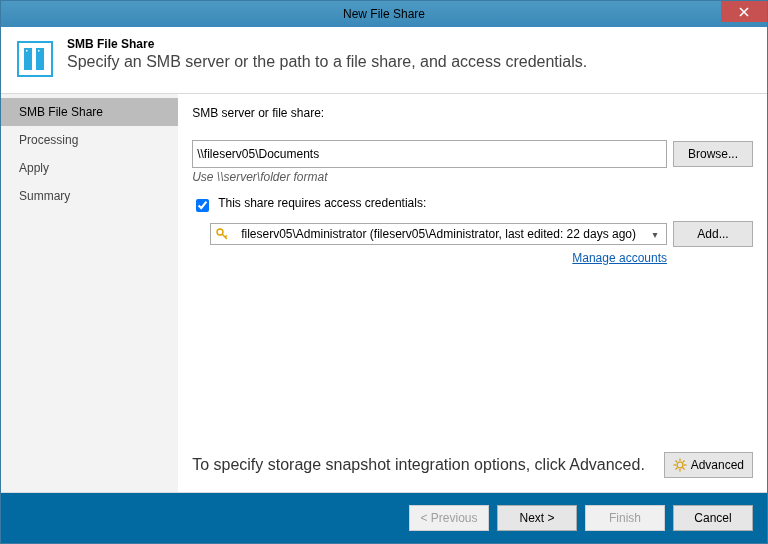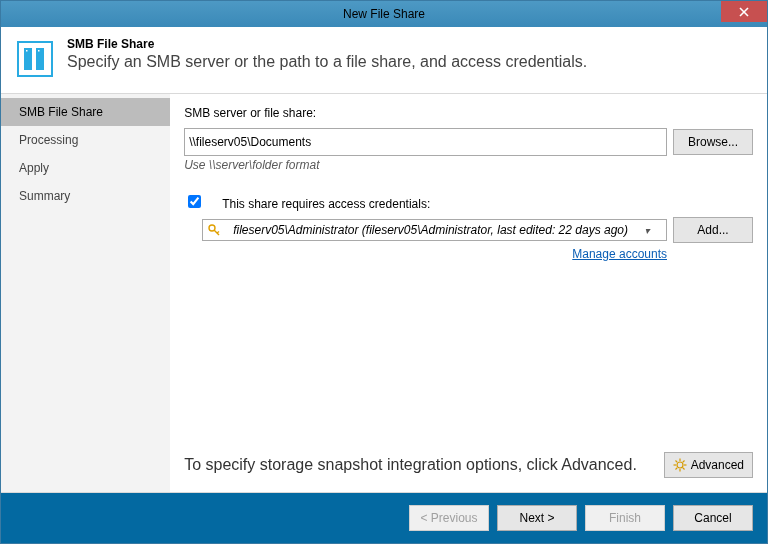--- a/index.html
+++ b/index.html
@@ -101,21 +101,21 @@
   }
   .content {
     flex: 1;
     background: #fff;
     padding: 12px 14px 10px 14px;
     display: flex;
     flex-direction: column;
   }
   .field-label {
     font-size: 12px;
-    margin-bottom: 8px;
+    margin-bottom: 20px;
   }
   .row {
     display: flex;
     align-items: center;
     gap: 6px;
   }
   .textbox {
     flex: 1;
     height: 28px;
     border: 1px solid #a9a9a9;
@@ -143,43 +143,42 @@
     cursor: default;
   }
   .hint {
     font-style: italic;
     color: #5a5a5a;
     margin-top: 2px;
     font-size: 12px;
   }
   .checkbox-row {
     display: flex;
-    align-items: flex-end;
-    margin-top: 20px;
-    gap: 18px;
+    align-items: flex-start;
+    margin-top: 12px;
+    gap: 6px;
   }
   .checkbox {
     width: 13px;
     height: 13px;
   }
   .creds-block {
     margin-left: 18px;
     margin-top: 6px;
   }
   .combo {
     flex: 1;
     height: 22px;
     border: 1px solid #a9a9a9;
     background: #fff;
     display: flex;
     align-items: center;
-    padding: 0 12px 0 4px;
+    padding: 0 4px 0 4px;
     box-sizing: border-box;
     gap: 12px;
-    font-style: italic;
   }
   .combo-text {
     flex: 1;
     font-size: 12px;
     white-space: nowrap;
     overflow: hidden;
     text-overflow: ellipsis;
   }
   .combo-arrow {
     width: 14px;

